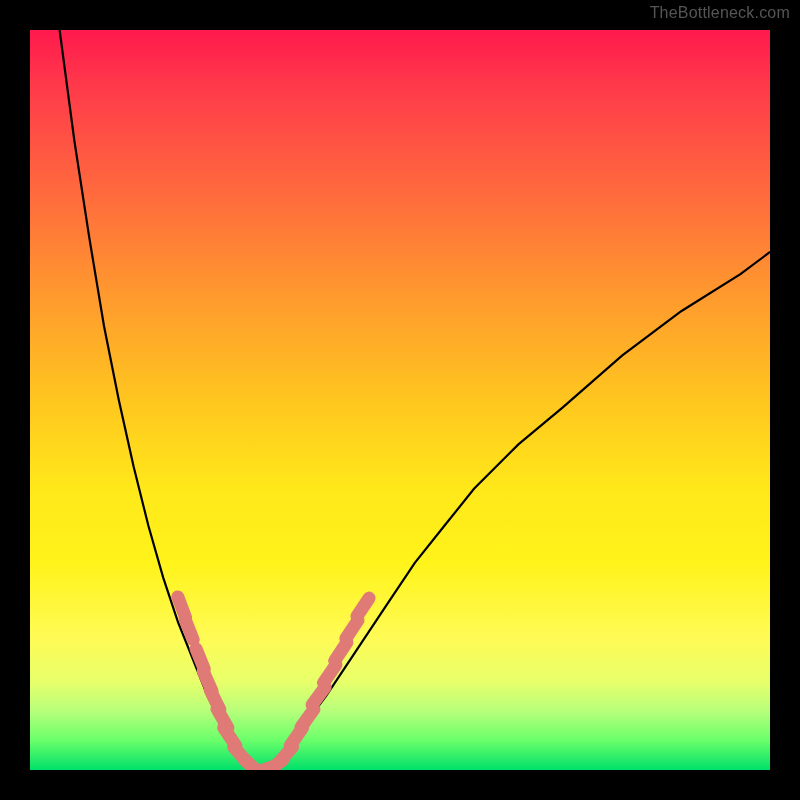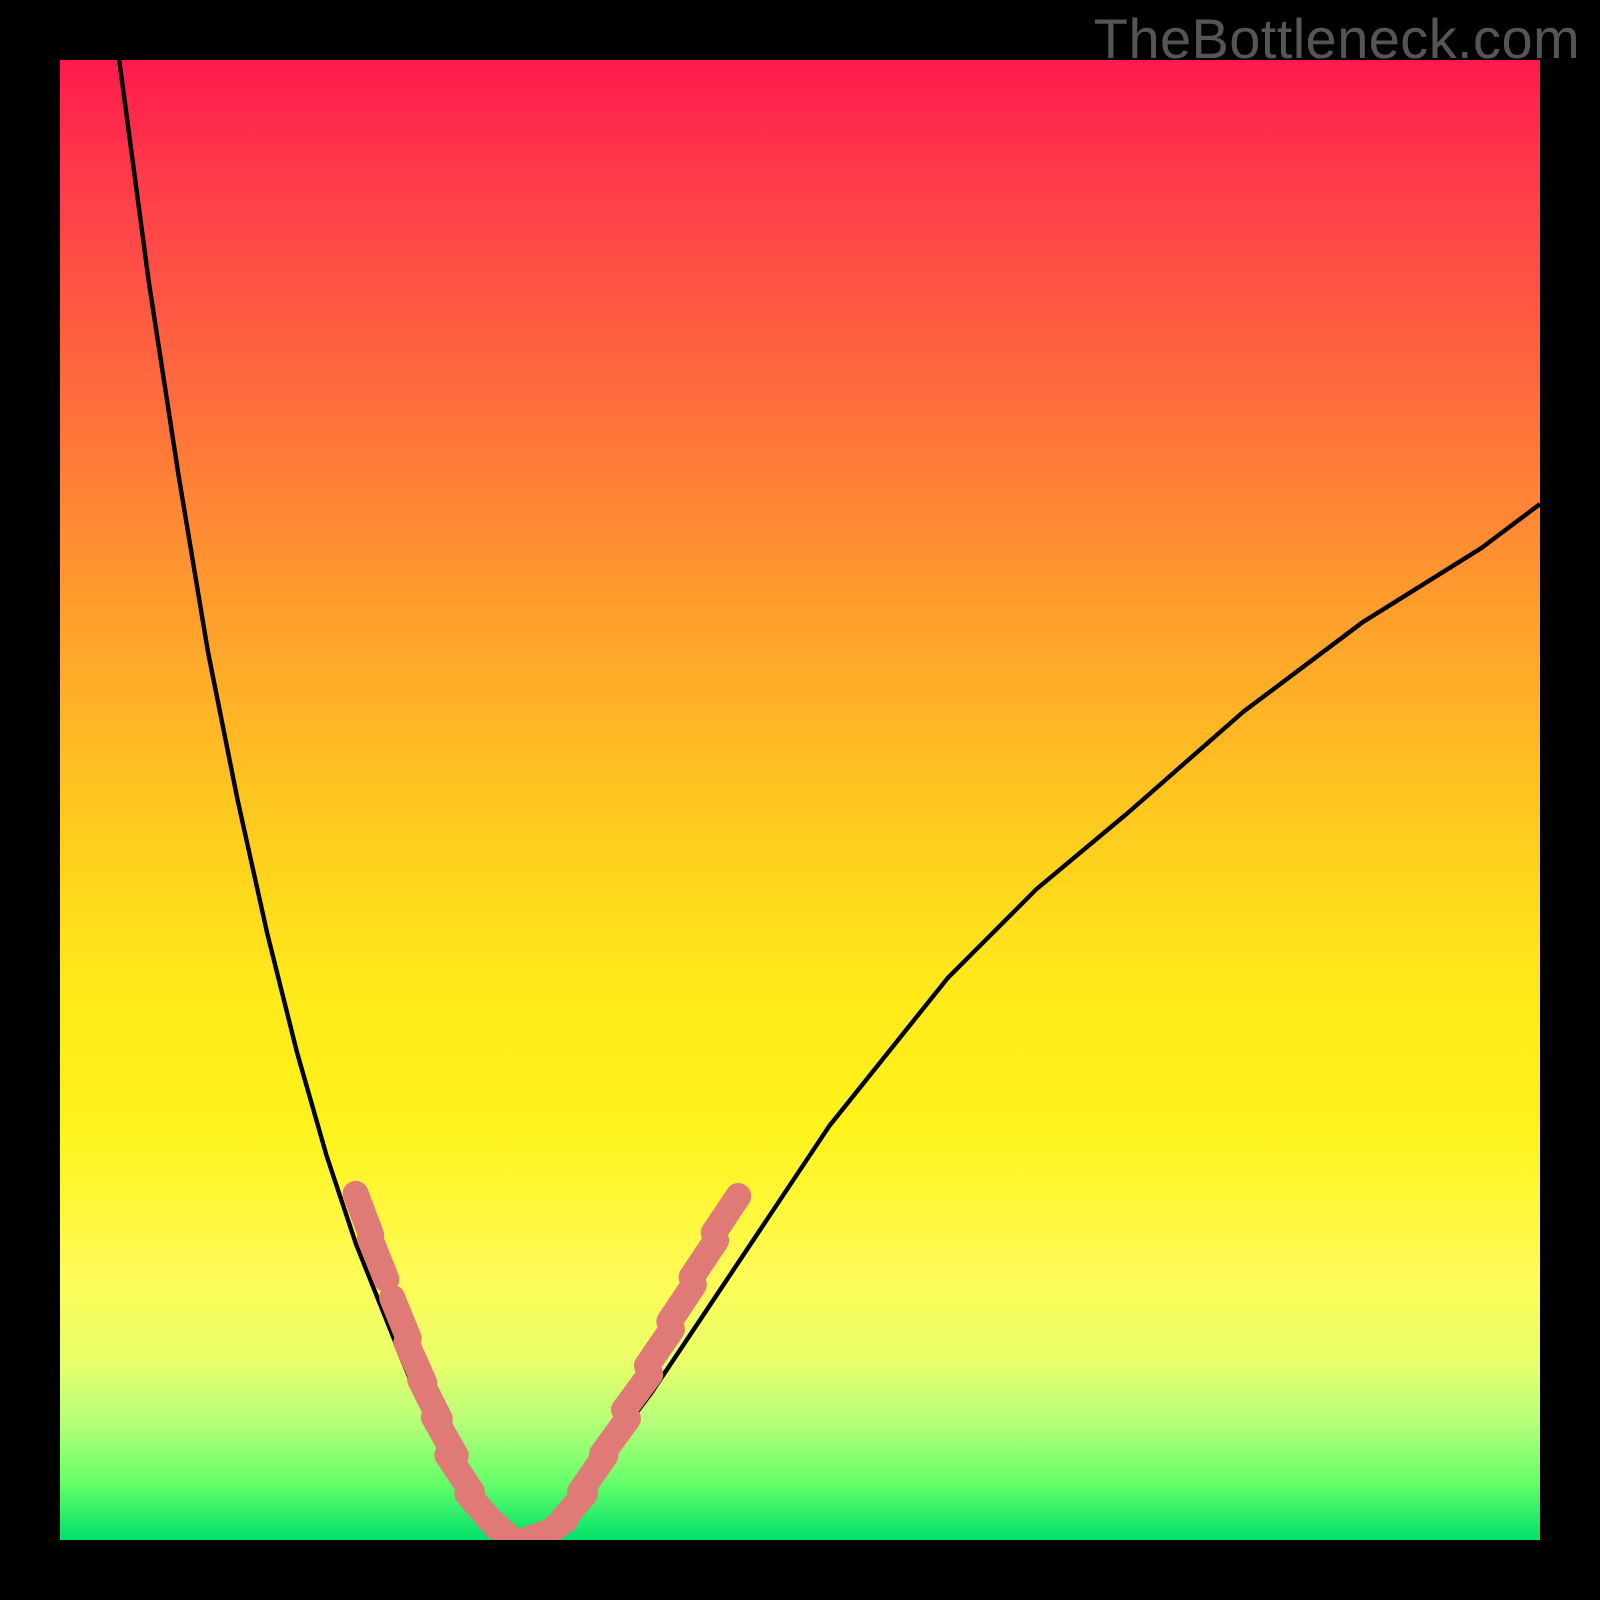--- a/index.html
+++ b/index.html
@@ -14,21 +14,21 @@
     width: 800px;
     height: 800px;
     background: #000;
     position: relative;
   }
   .watermark {
     position: absolute;
     top: 4px;
     right: 10px;
     color: #555;
-    font-size: 28px;
+    font-size: 16px;
     font-weight: 400;
     letter-spacing: 0.2px;
     z-index: 5;
     user-select: none;
   }
   .plot-area {
     position: absolute;
     left: 30px;
     top: 30px;
     width: 740px;

